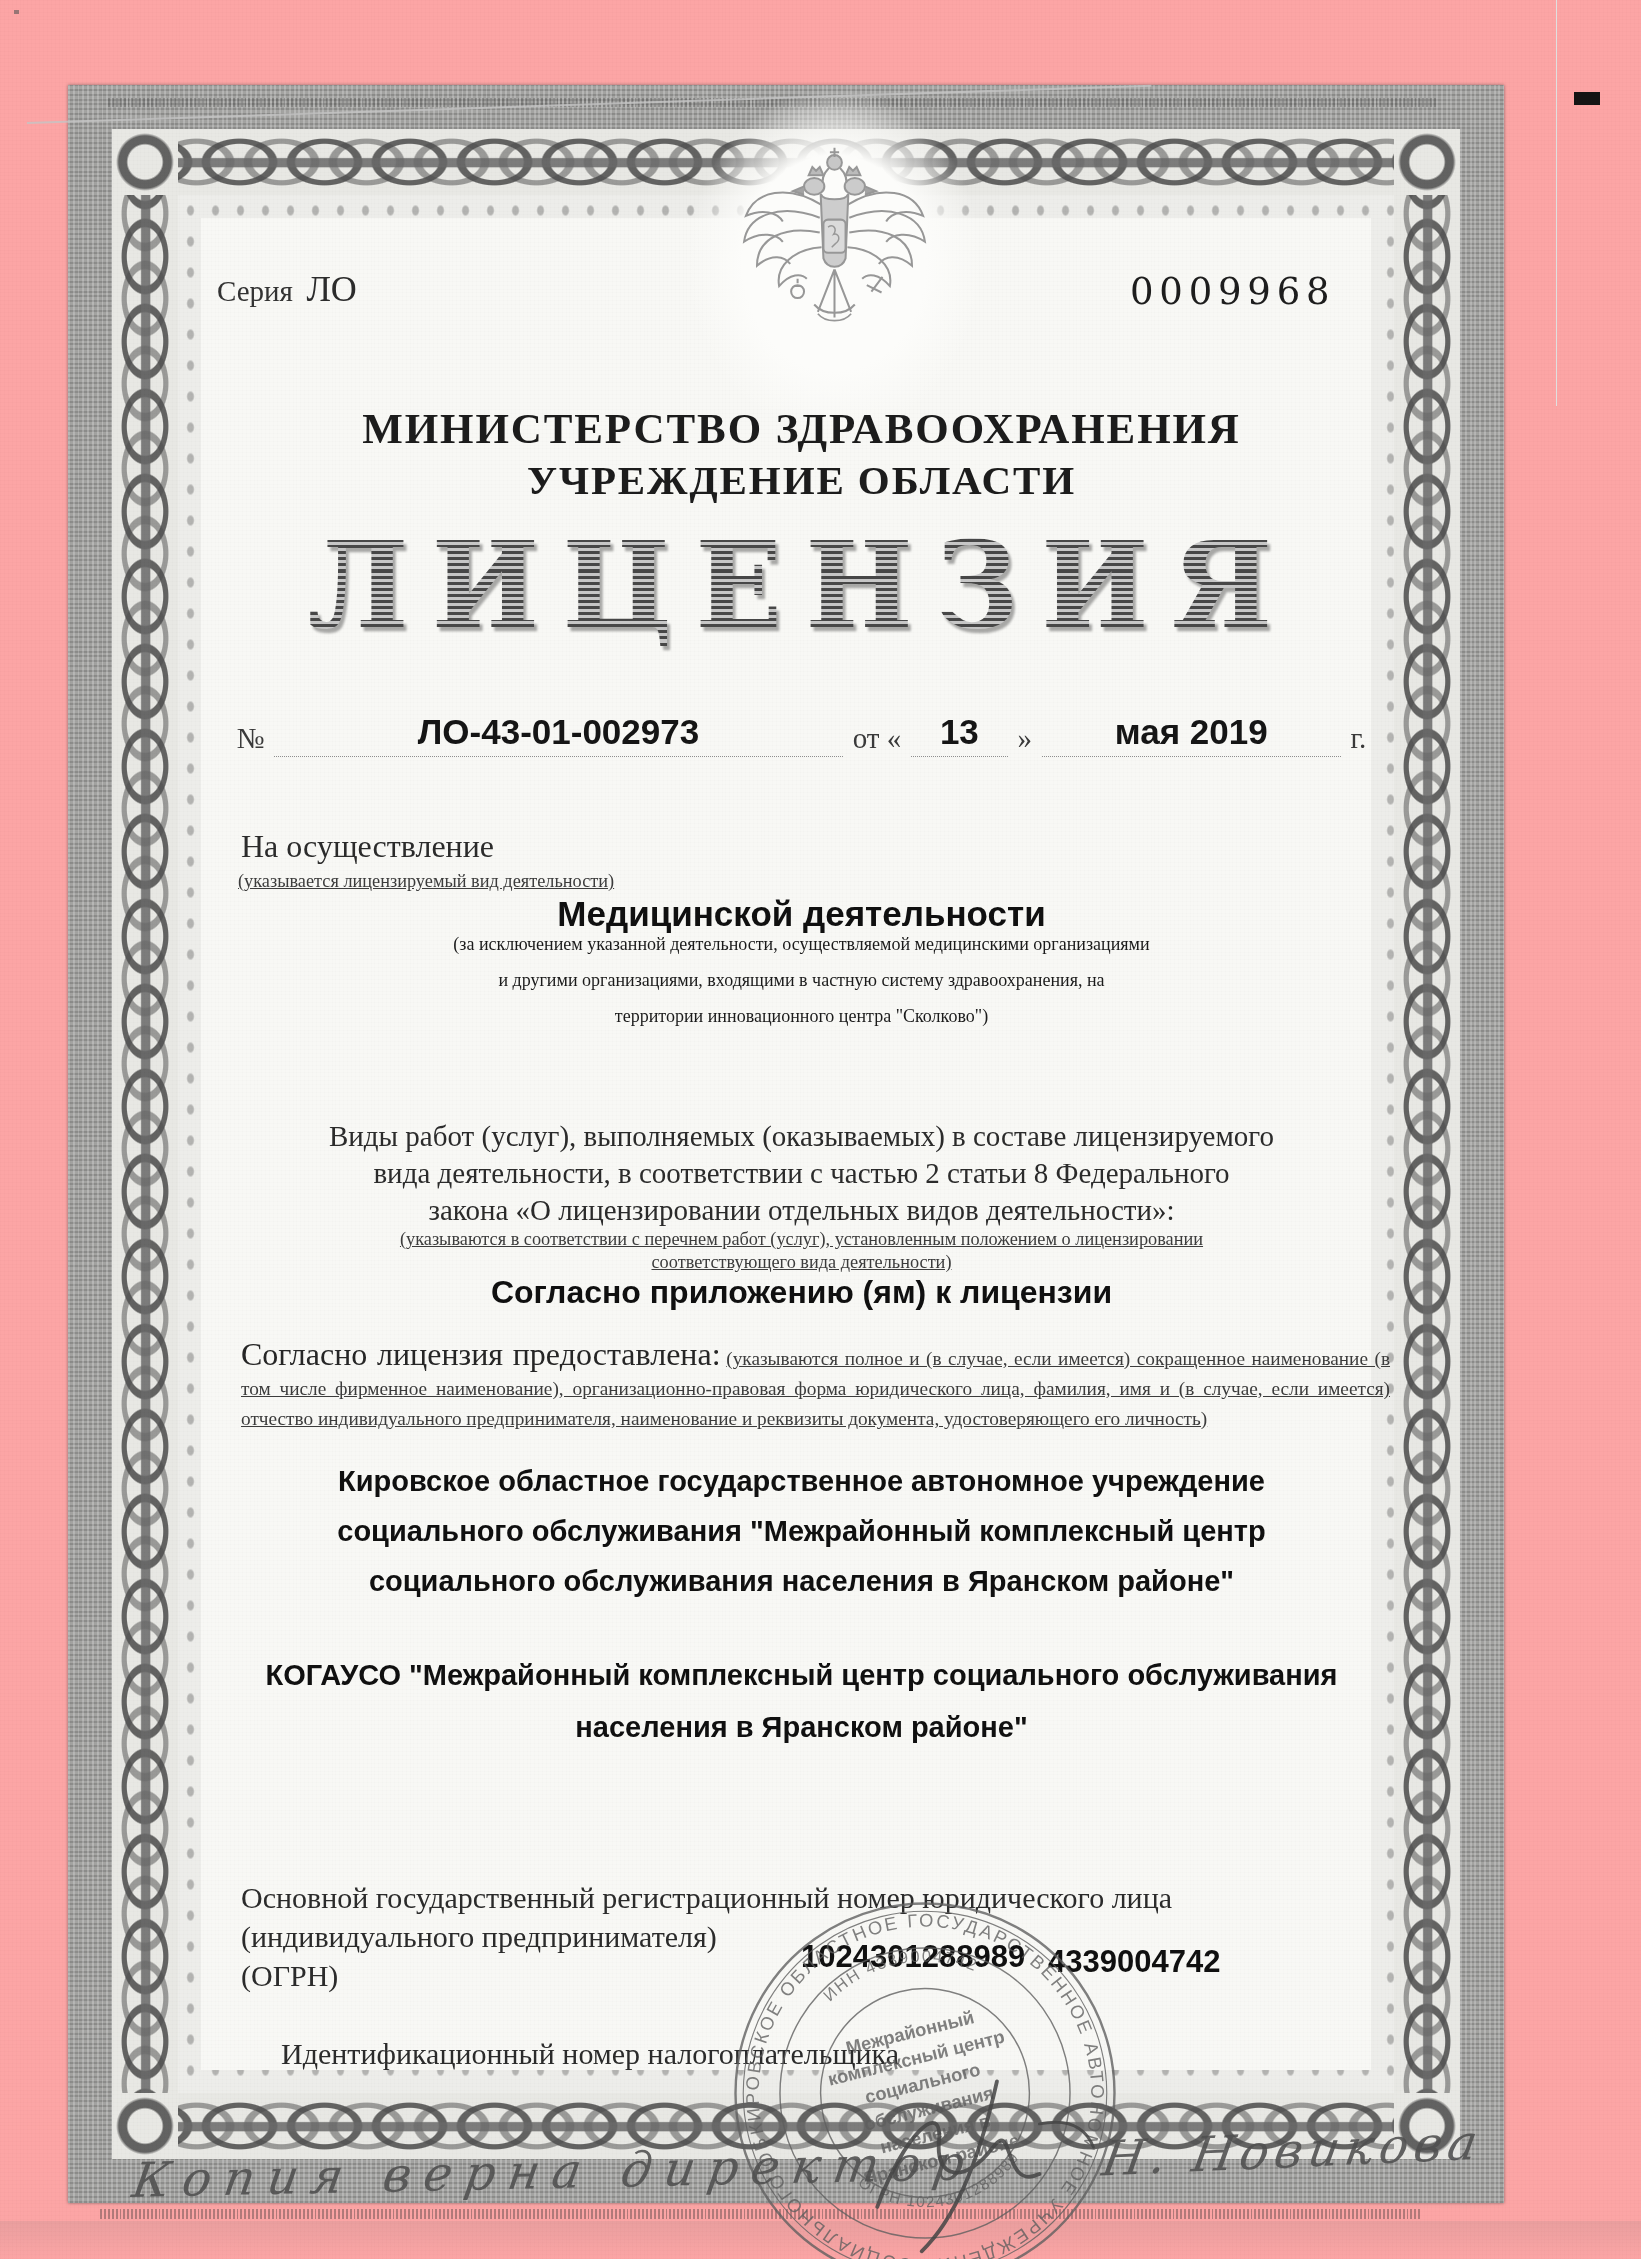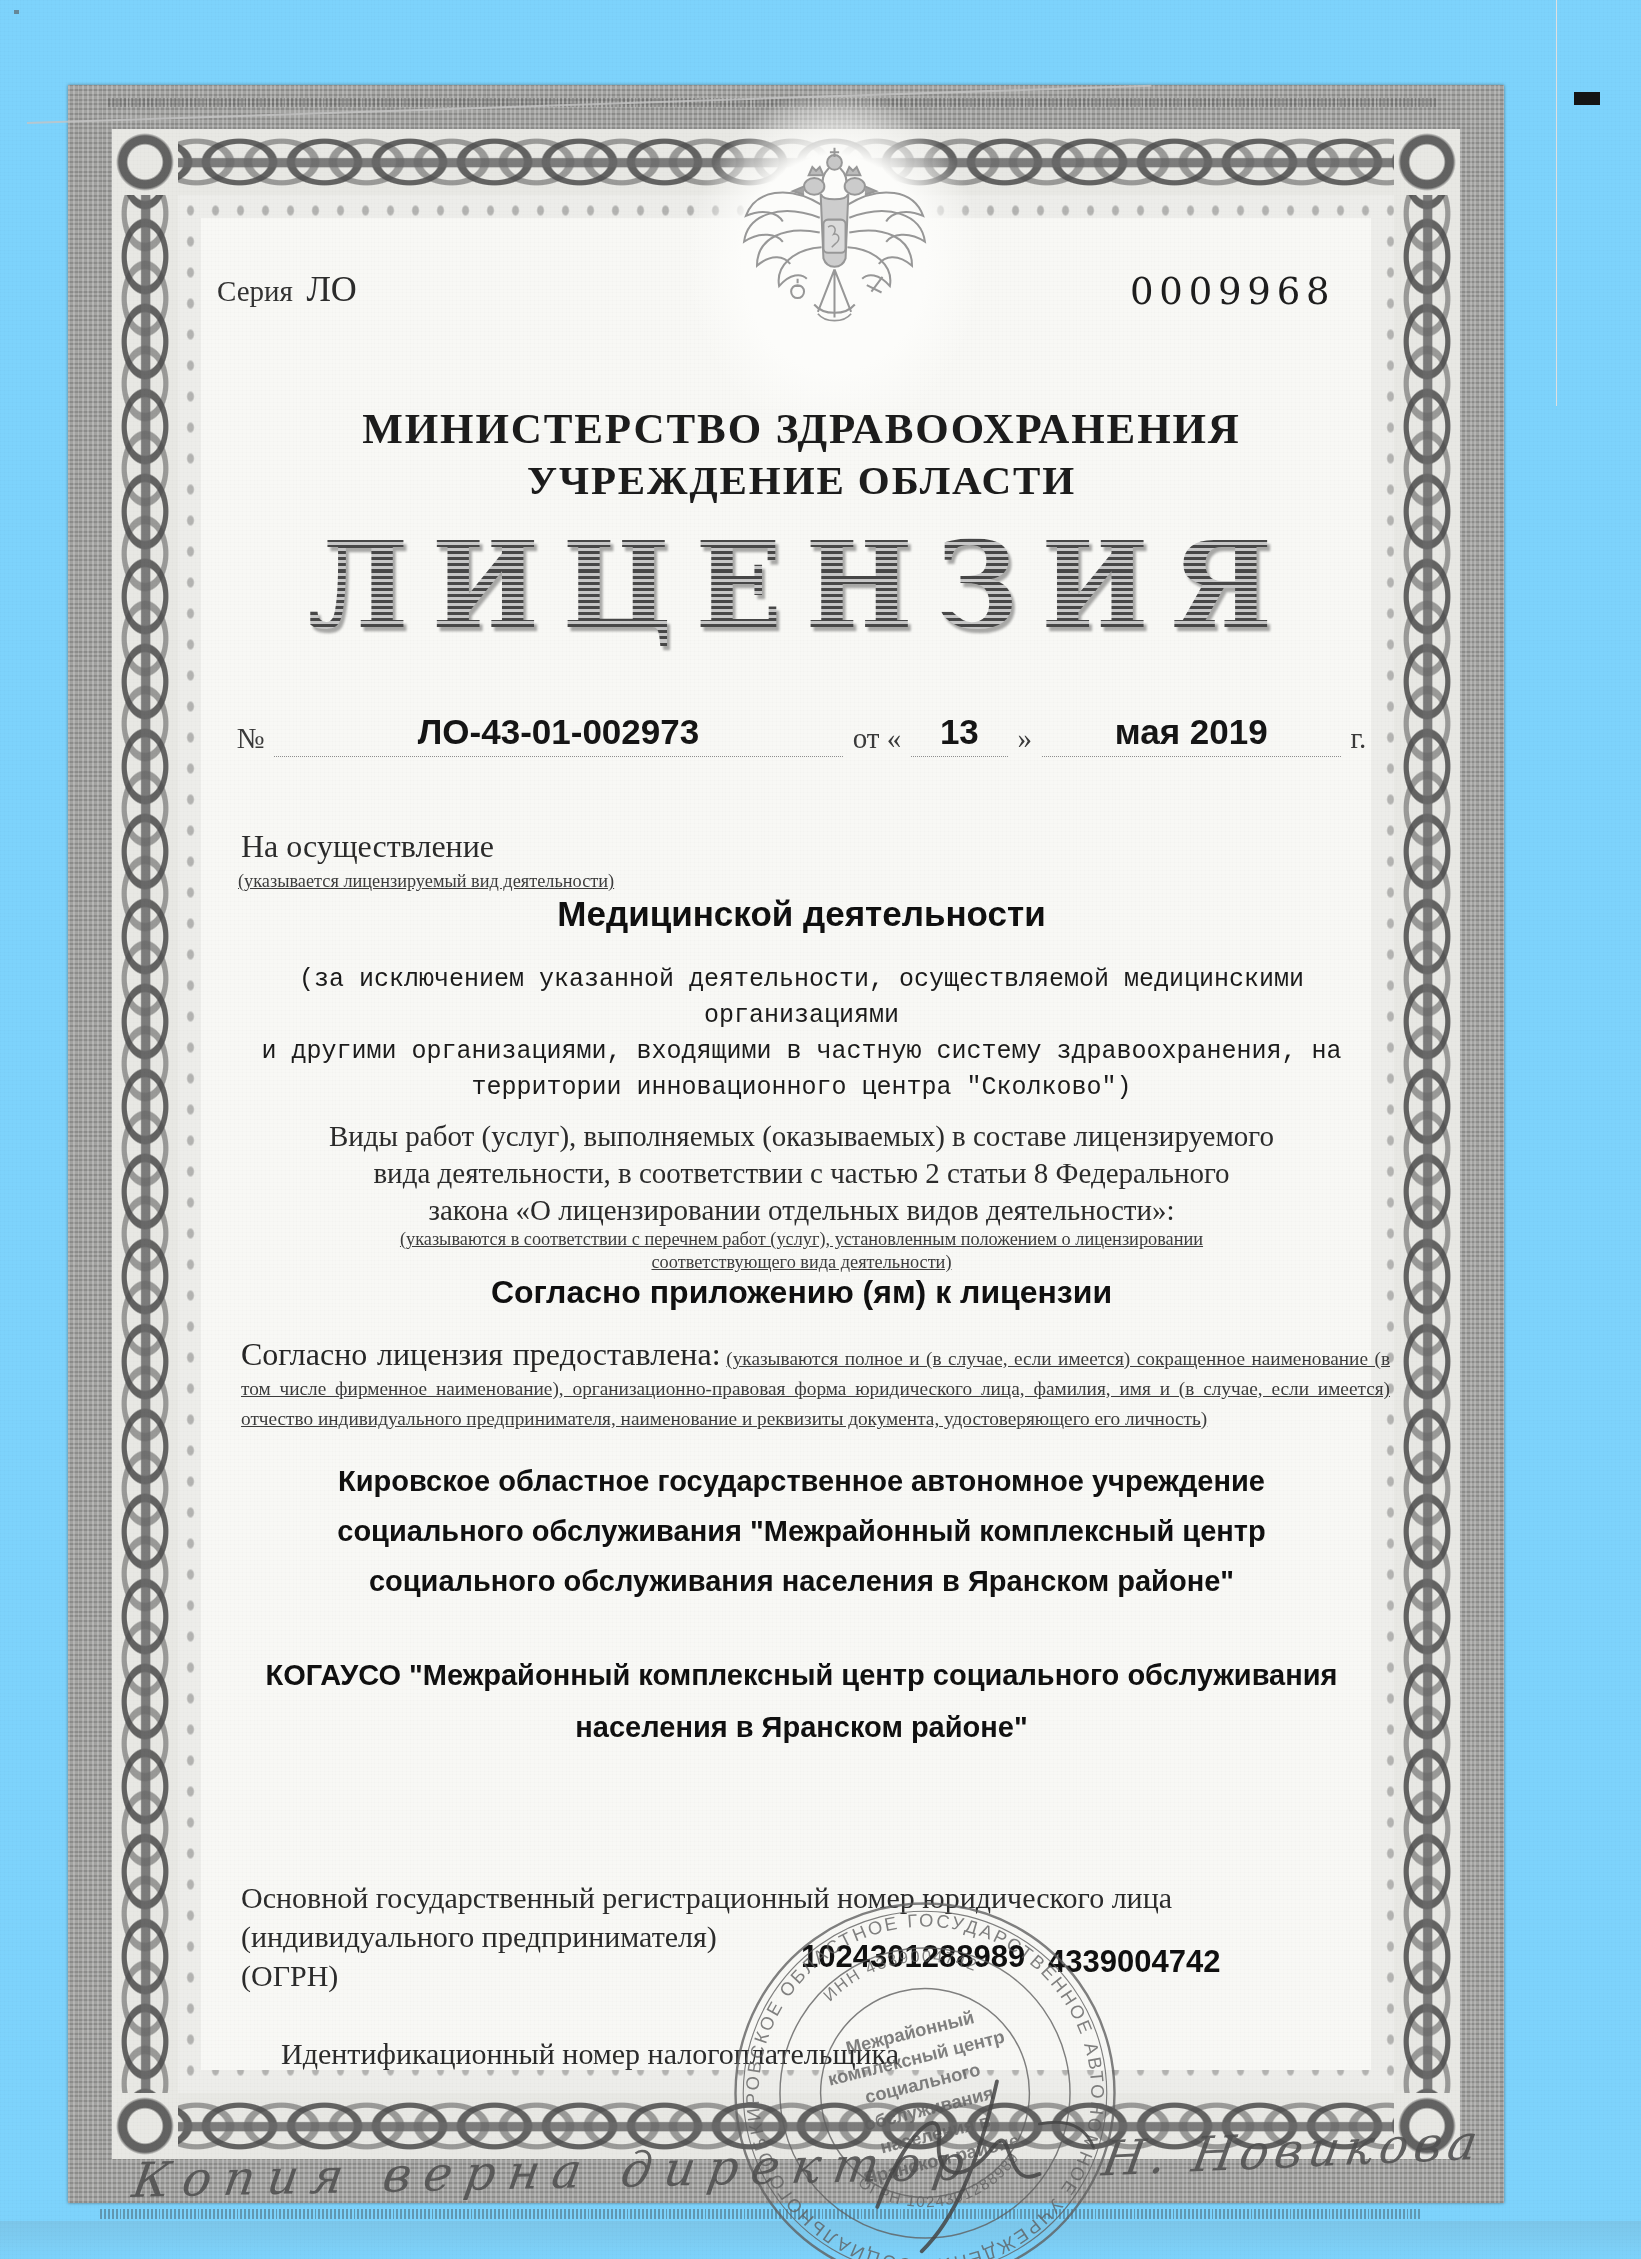--- a/index.html
+++ b/index.html
@@ -1,17 +1,17 @@
 <!DOCTYPE html>
 <html><head>
 <meta charset="utf-8">
 <style>
   html,body{margin:0;padding:0;width:1641px;height:2259px;background:#ffffff;overflow:hidden;
             font-family:"Liberation Serif", serif;}
-  .page{position:absolute;inset:0;background:#7dd3fc;}
+  .page{position:absolute;inset:0;background:#fca5a5;}
 
   
   .cert{position:absolute;left:68px;top:85px;width:1436px;height:2118px;z-index:1;}
   .band-outer{position:absolute;inset:0;background-color:#a3a3a1;
     background-image:
       repeating-linear-gradient(90deg, rgba(255,255,255,.22) 0 1.9px, rgba(0,0,0,0) 1.9px 4.8px),
       repeating-linear-gradient(0deg, rgba(0,0,0,.14) 0 1.9px, rgba(0,0,0,0) 1.9px 4.8px);
     box-shadow:0 0 2.9px rgba(60,60,60,.6);}
   .chain{position:absolute;background-color:#e8e8e4;}
   .chain-h{left:44px;right:44px;height:66px;
@@ -78,21 +78,21 @@
   .numline .seg{border-bottom:1.9px dotted #8f8f8f;text-align:center;}
   .numline .seg b{display:inline-block;transform:translateY(-3.9px);
     font-family:"Liberation Sans",sans-serif;font-size:35px;color:#151515;}
   .seg1{flex:1;} .segday{flex:0 0 97px;} .segmy{flex:0 0 299px;}
   .serif-l{font-size:30px;color:#2b2b2b;}
   .hint{font-size:19.3px;color:#3c3c3c;text-decoration:underline;}
   .boldsans{font-family:"Liberation Sans",sans-serif;font-weight:bold;color:#101010;}
   .act-label{left:241px;top:828px;font-size:32px;text-align:center;}
   .act-hint{left:238px;top:871px;font-size:18.3px;}
   .act-value{top:894px;font-size:35px;}
-  .act-exc{top:962px;font-family:Liberation Mono, monospace;font-size:25px;line-height:36px;color:#1b1b1b;}
+  .act-exc{top:926px;font-family:Liberation Serif, serif;font-size:18px;line-height:36px;color:#1b1b1b;}
   .works-par{top:1118px;font-size:29px;line-height:37px;}
   .works-hint{top:1228px;font-size:18.3px;line-height:23px;}
   .works-val{top:1274px;font-size:32px;}
   .grantee{left:241px;top:1340px;width:1149px;text-align:justify;line-height:29px;}
   .grantee .lead{font-size:32px;}
   .fullname{top:1456px;font-size:29px;line-height:50px;}
   .shortname{top:1649px;font-size:29px;line-height:52px;}
   .ogrn-label{left:241px;top:1878px;font-size:30px;line-height:39px;text-align:left;}
   .ogrn-value{left:801px;top:1939px;font-size:31px;}
   .inn-label{left:241px;top:2037px;font-size:30px;margin-left:40px;}

